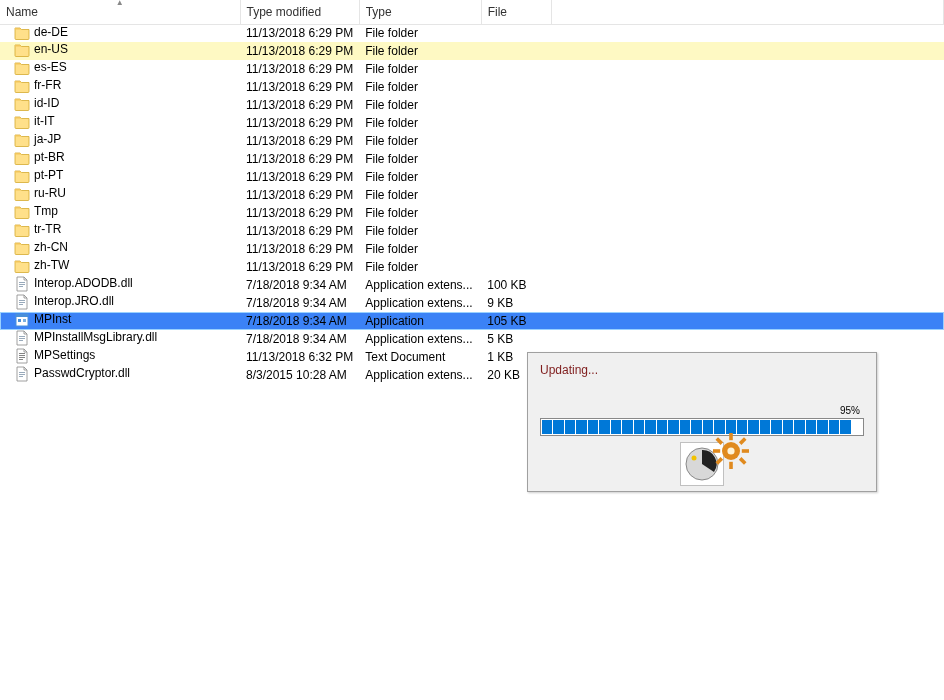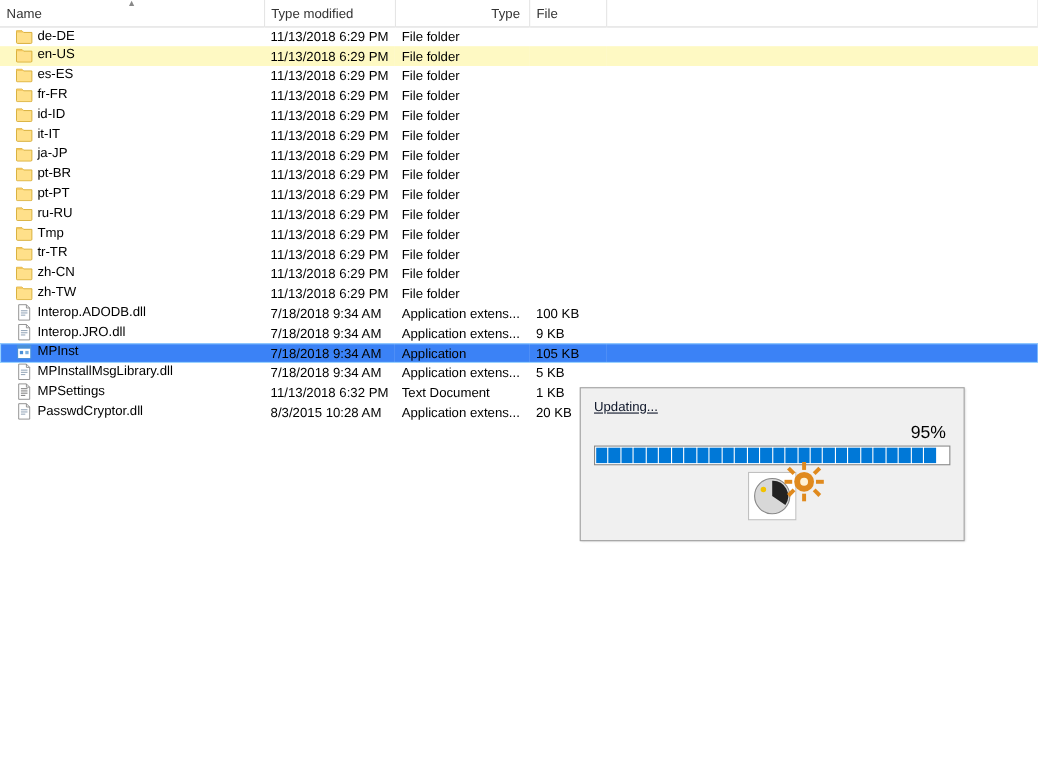--- a/index.html
+++ b/index.html
@@ -28,21 +28,21 @@
       color: #333;
       border-right: 1px solid #e5e5e5;
       position: relative;
       cursor: default;
       user-select: none;
       height: 24px;
       margin-top: 20px;
     }
     .header-cell.name { width: 240px; }
     .header-cell.date { width: 110px; }
-    .header-cell.type { width: 122px; text-align: right; }
+    .header-cell.type { width: 122px; }
     .header-cell.size { width: 70px; }
     .sort-indicator {
       position: absolute;
       top: -2px;
       left: 50%;
       transform: translateX(-50%);
       font-size: 8px;
       color: #888;
     }
     .row {
@@ -94,27 +94,26 @@
       top: 352px;
       width: 350px;
       height: 140px;
       background: #f0f0f0;
       border: 1px solid #a0a0a0;
       box-shadow: 1px 1px 2px rgba(0,0,0,0.2);
       padding: 10px 12px;
     }
     .dialog-title {
       font-size: 12px;
-      color: #0f172a;
-      margin-bottom: 8px;
-      text-decoration: underline;
+      color: #7f1d1d;
+      margin-bottom: 28px;
     }
     .percent-label {
       text-align: right;
-      font-size: 16px;
+      font-size: 10px;
       margin-bottom: 2px;
       padding-right: 4px;
     }
     .progress-bar {
       width: 100%;
       height: 18px;
       border: 1px solid #888;
       background: #fff;
       display: flex;
       gap: 1px;

